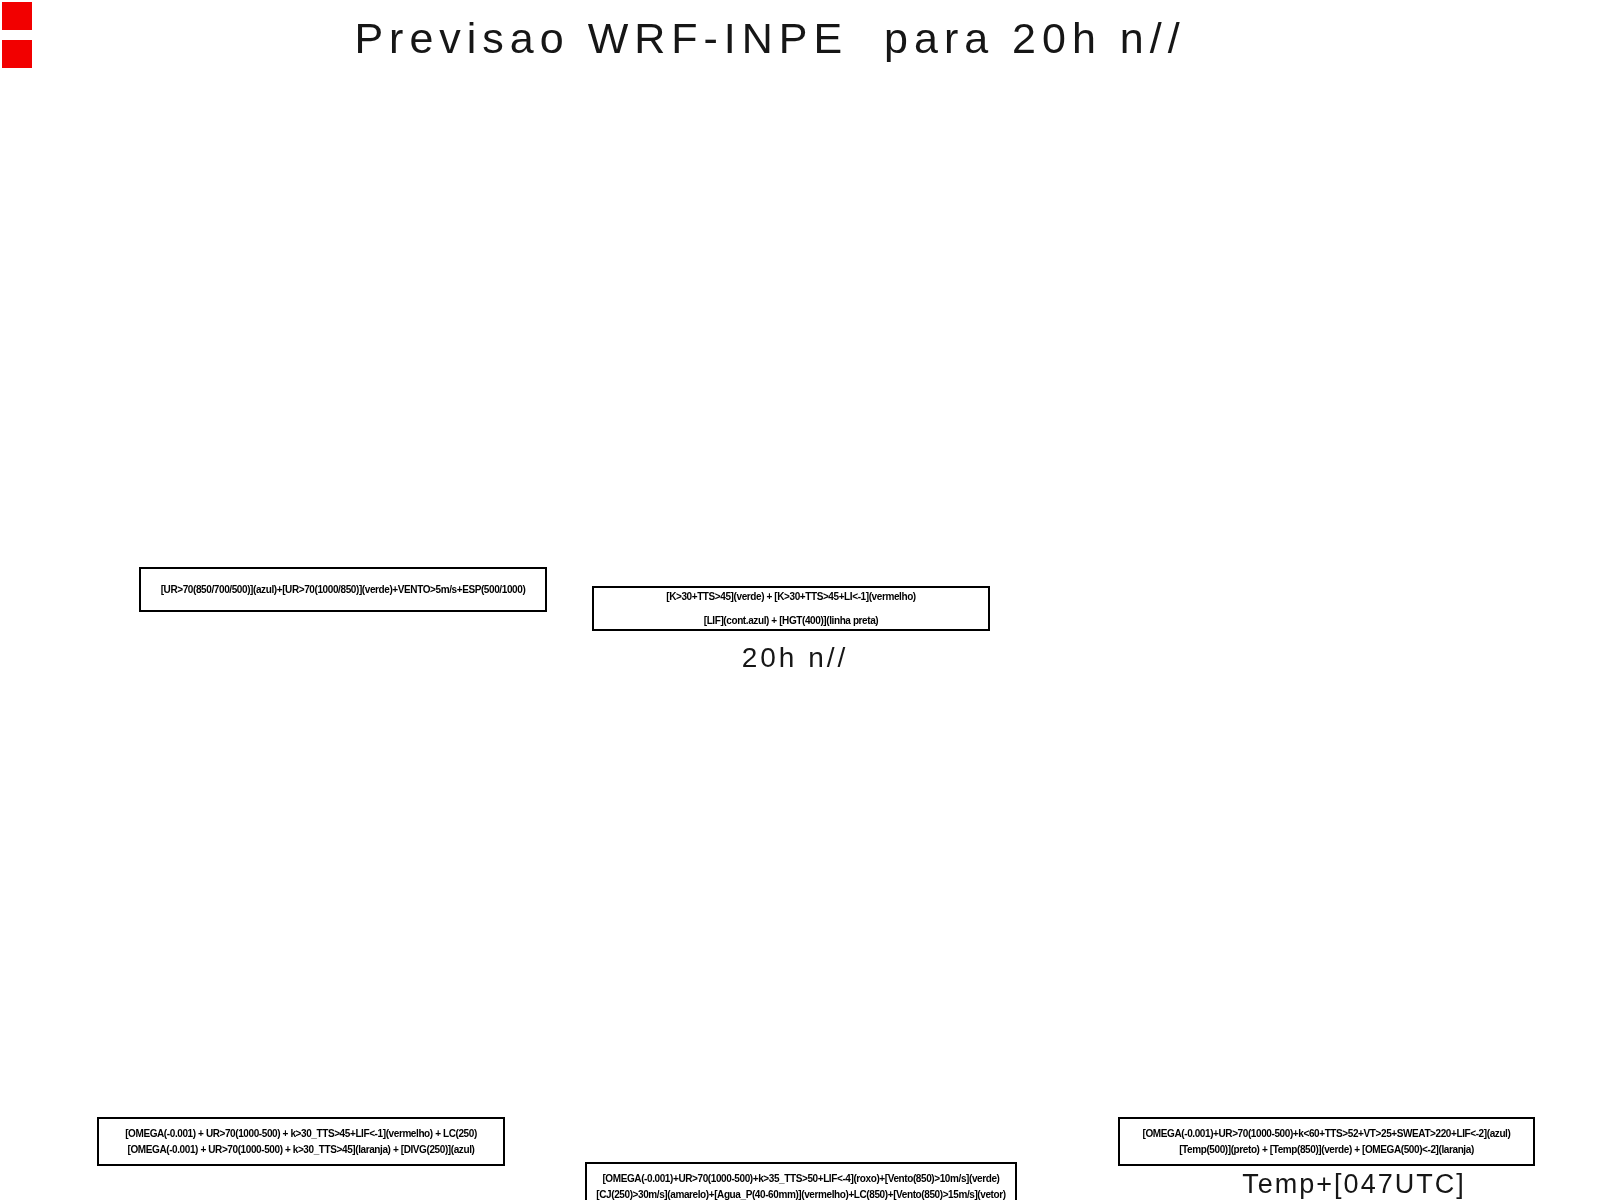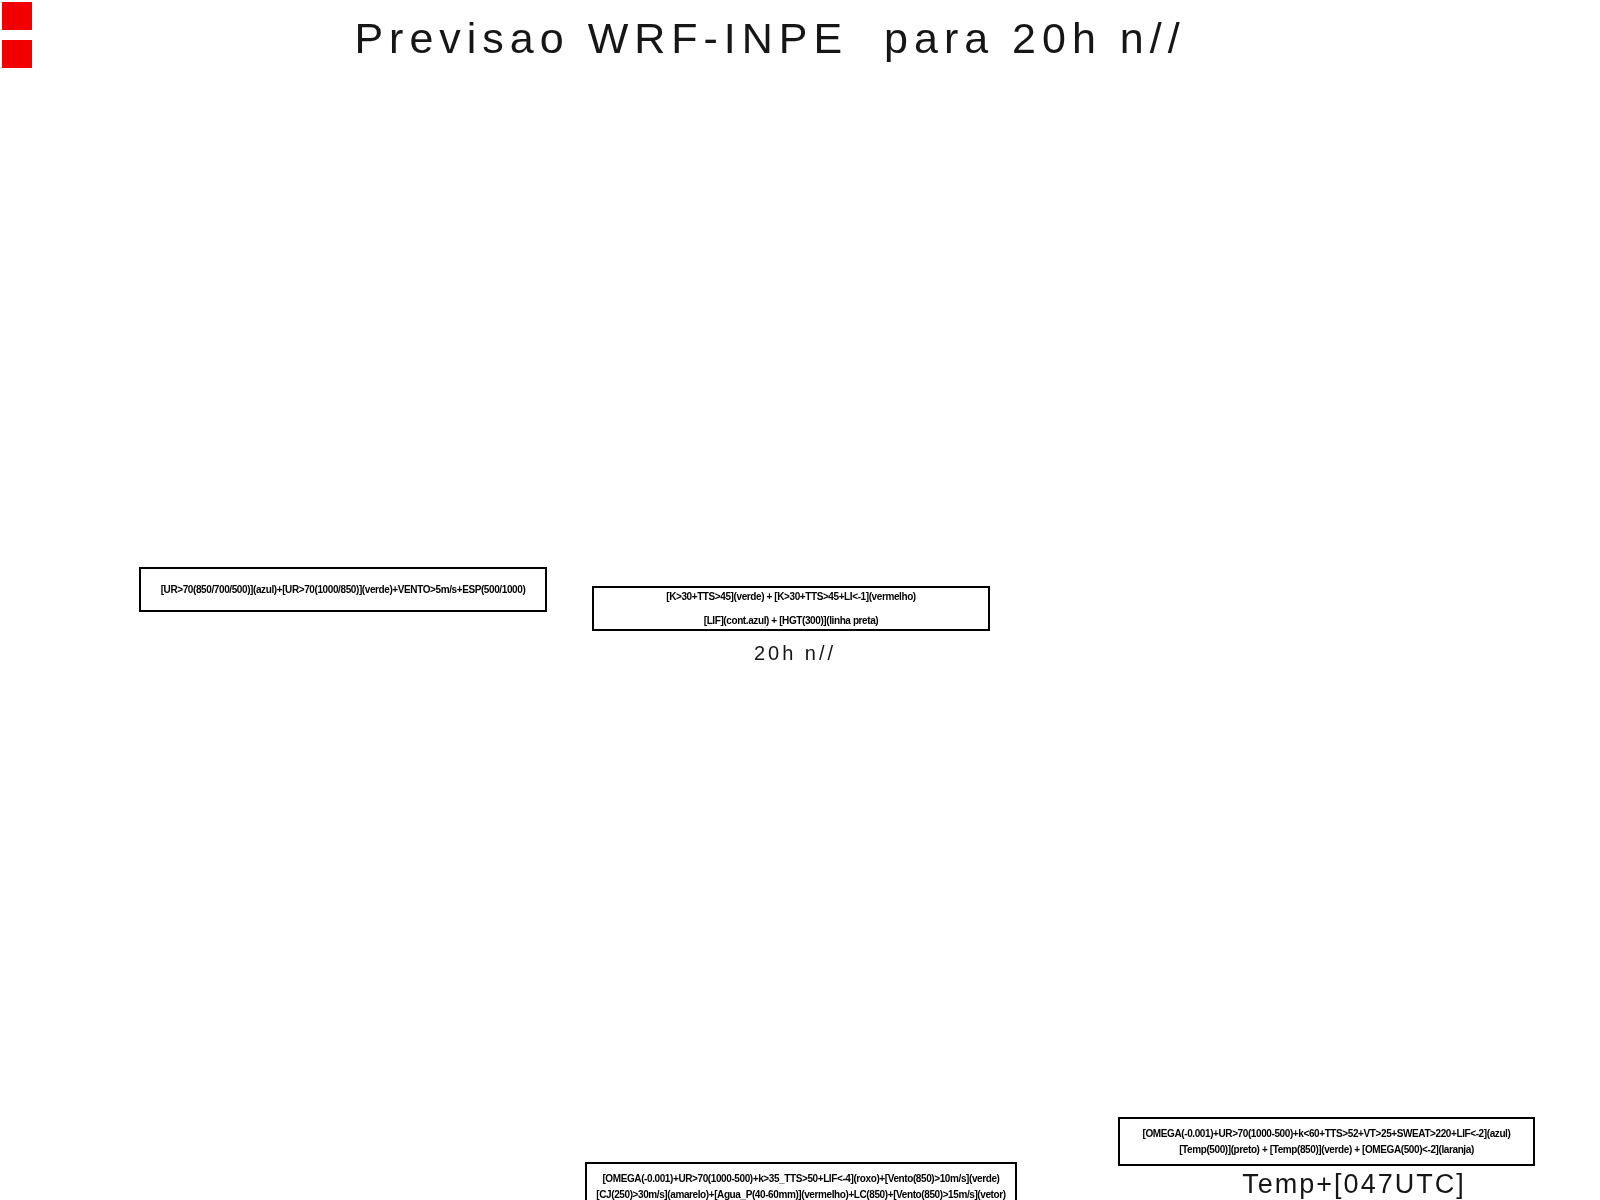--- a/index.html
+++ b/index.html
@@ -38,21 +38,21 @@
     font-weight: 300;
     letter-spacing: 6px;
     white-space: pre;
     color: #161616;
   }
   .subtitle {
     position: absolute;
     top: 642px;
     left: 795px;
     transform: translateX(-50%);
-    font-size: 20px;
+    font-size: 28px;
     font-weight: 300;
     letter-spacing: 3px;
     white-space: pre;
     color: #161616;
   }
   .footer {
     position: absolute;
     top: 1169px;
     left: 1354px;
     transform: translateX(-50%);
@@ -100,26 +100,30 @@
   <div class="marker marker-2" style="background: rgb(242, 0, 0);"></div>
 
   <div class="title">Previsao WRF-INPE  para 20h n//</div>
 
   <div class="panel panel-t1">
     <div class="pline">[UR&gt;70(850/700/500)](azul)+[UR&gt;70(1000/850)](verde)+VENTO&gt;5m/s+ESP(500/1000)</div>
   </div>
 
   <div class="panel panel-t2">
     <div class="pline">[K&gt;30+TTS&gt;45](verde) + [K&gt;30+TTS&gt;45+LI&lt;-1](vermelho)</div>
-    <div class="pline">[LIF](cont.azul) + [HGT(300)](linha preta)</div>
+    <div class="pline">[LIF](cont.azul) + [HGT(400)](linha preta)</div>
   </div>
 
 
   <div class="subtitle">20h n//</div>
 
+  <div class="panel panel-b1">
+    <div class="pline">[OMEGA(-0.001) + UR&gt;70(1000-500) + k&gt;30_TTS&gt;45+LIF&lt;-1](vermelho) + LC(250)</div>
+    <div class="pline">[OMEGA(-0.001) + UR&gt;70(1000-500) + k&gt;30_TTS&gt;45](laranja) + [DIVG(250)](azul)</div>
+  </div>
 
   <div class="panel panel-b2">
     <div class="pline">[OMEGA(-0.001)+UR&gt;70(1000-500)+k&gt;35_TTS&gt;50+LIF&lt;-4](roxo)+[Vento(850)&gt;10m/s](verde)</div>
     <div class="pline">[CJ(250)&gt;30m/s](amarelo)+[Agua_P(40-60mm)](vermelho)+LC(850)+[Vento(850)&gt;15m/s](vetor)</div>
   </div>
 
   <div class="panel panel-b3">
     <div class="pline">[OMEGA(-0.001)+UR&gt;70(1000-500)+k&lt;60+TTS&gt;52+VT&gt;25+SWEAT&gt;220+LIF&lt;-2](azul)</div>
     <div class="pline">[Temp(500)](preto) + [Temp(850)](verde) + [OMEGA(500)&lt;-2](laranja)</div>
   </div>

